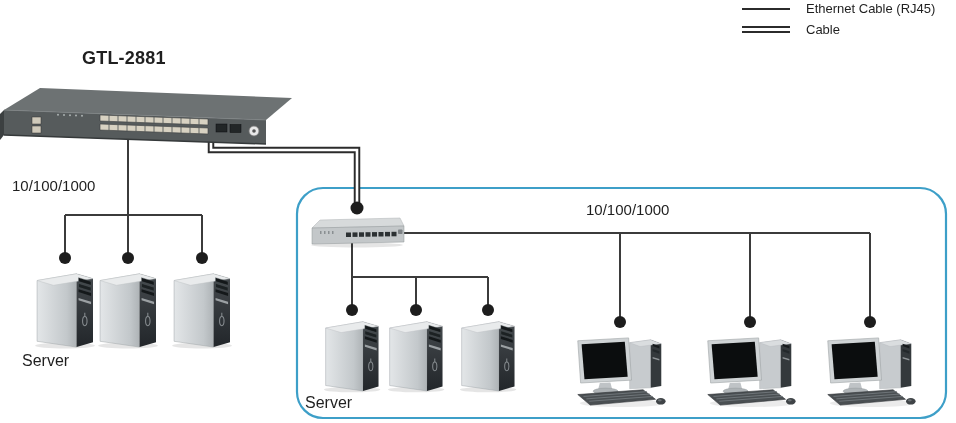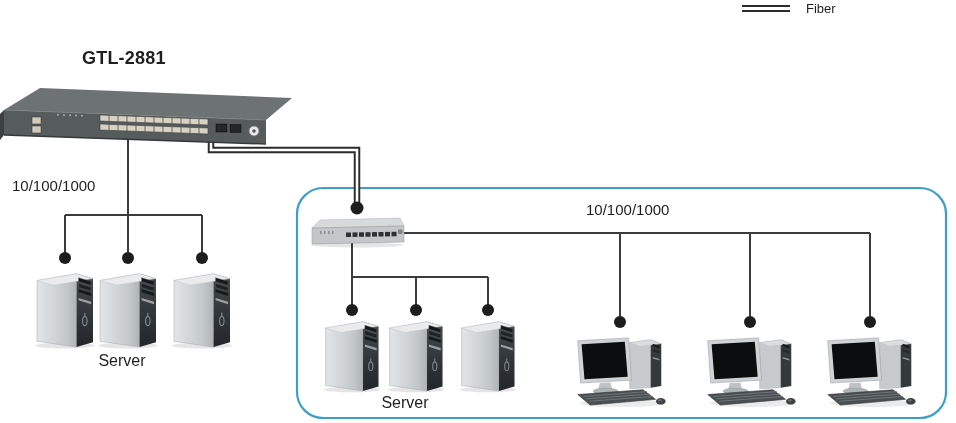--- a/index.html
+++ b/index.html
@@ -7,21 +7,21 @@
     position:relative;width:956px;height:423px;background:#ffffff;overflow:hidden;
     font-family:"Liberation Sans","DejaVu Sans",sans-serif;color:#1f1f1f;
   }
   .overlay{position:absolute;left:0;top:0;width:956px;height:423px;}
   .dev{position:absolute;}
   .dev svg{display:block;}
   .lbl{position:absolute;white-space:nowrap;line-height:1.1;}
   .model-lbl{left:82px;top:49px;font-size:18px;font-weight:bold;letter-spacing:.2px;}
   .speed-core{left:12px;top:178px;font-size:15px;}
   .speed-edge{left:586px;top:202px;font-size:15px;}
-  .caption{position:absolute;font-size:16px;text-align:center;width:200px;}
+  .caption{position:absolute;font-size:16px;text-align:left;width:200px;}
   .cap-core{left:22px;top:352px;}
   .cap-edge{left:305px;top:394px;}
   .legend{position:absolute;left:742px;top:0;display:flex;flex-direction:column;gap:4px;}
   .legend-row{display:flex;align-items:center;height:17px;}
   .swatch{width:48px;margin-right:16px;flex:0 0 48px;}
   .swatch-single{height:2px;background:#2b2b2b;}
   .swatch-double{height:7px;border-top:2px solid #2b2b2b;border-bottom:2px solid #2b2b2b;box-sizing:border-box;}
   .legend-label{font-size:13px;}
 </style>
 </head>
@@ -209,18 +209,22 @@
     </div>
 
   <div class="lbl model-lbl">GTL-2881</div>
   <div class="lbl speed-core">10/100/1000</div>
   <div class="lbl speed-edge">10/100/1000</div>
   <div class="caption cap-core">Server</div>
   <div class="caption cap-edge">Server</div>
 
   <div class="legend">
     <div class="legend-row">
+      <span class="swatch swatch-single"></span>
+      <span class="legend-label">Ethernet Cable (RJ45)</span>
+    </div>
+    <div class="legend-row">
       <span class="swatch swatch-double"></span>
-      <span class="legend-label">Fiber</span>
+      <span class="legend-label">Cable</span>
     </div>
   </div>
 
 </div>
 
 </body></html>

